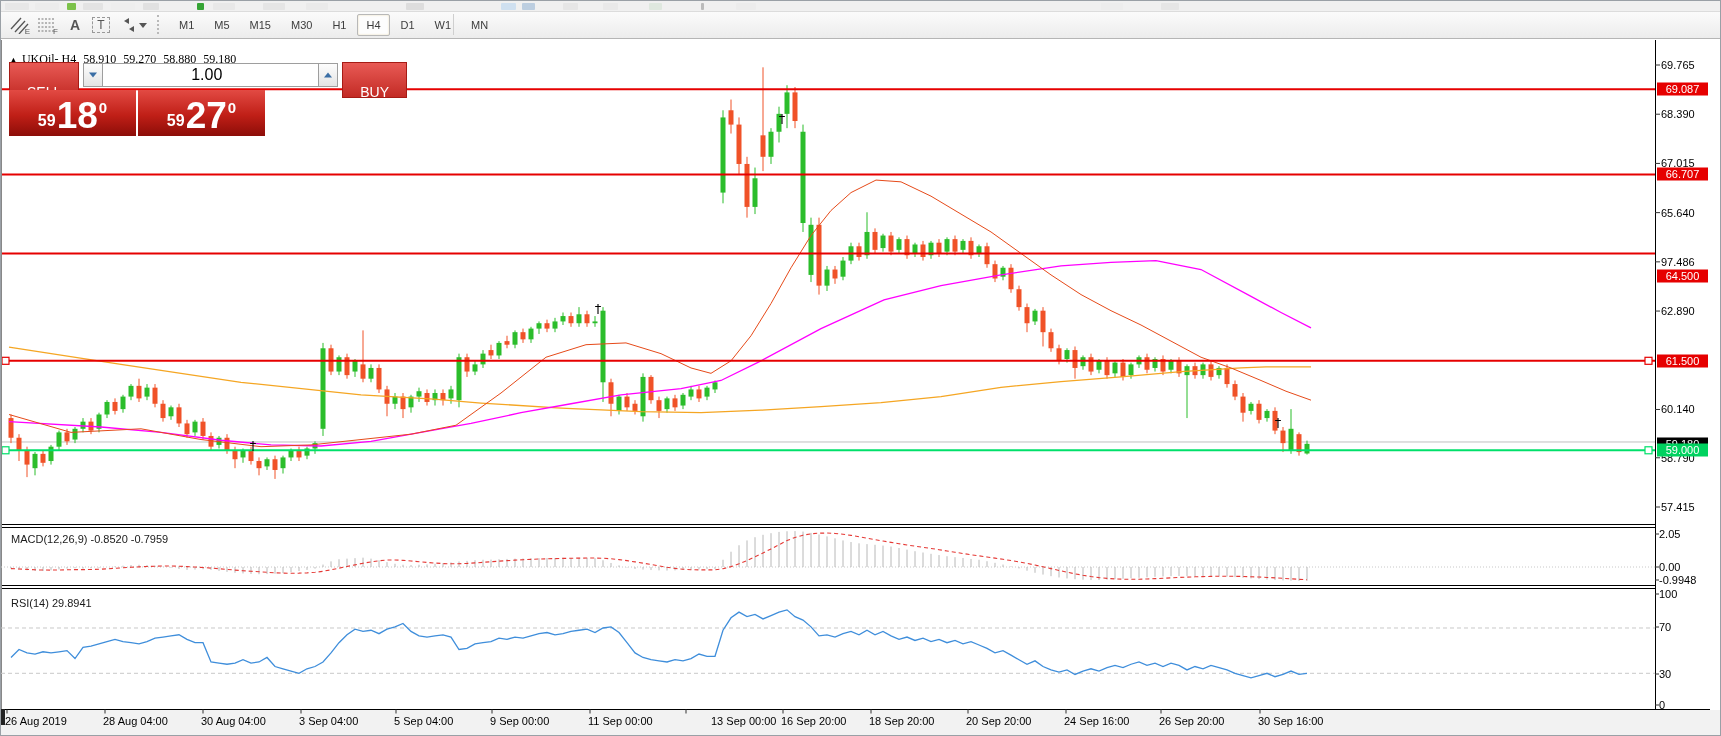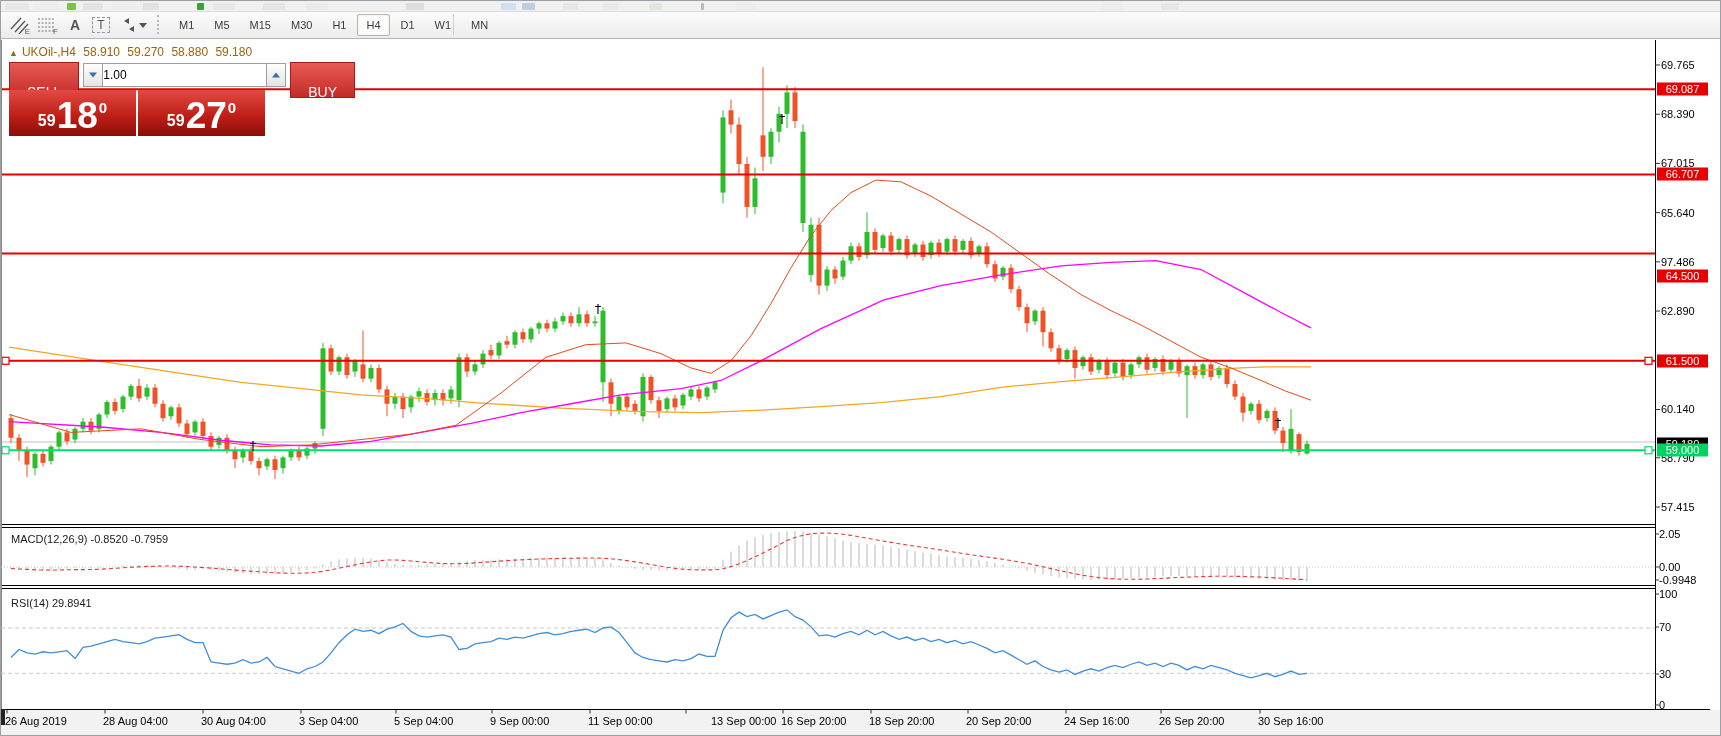--- a/index.html
+++ b/index.html
@@ -14,34 +14,34 @@
   .tool svg{display:block;}
   .tool .ltr{position:absolute;right:1px;bottom:-1px;font-size:8px;color:#555;}
   .grip{position:absolute;left:156px;top:3px;height:19px;width:3px;border-left:2px dotted #b9b9b9;}
   .tbsep{position:absolute;left:452px;top:2px;height:21px;width:1px;background:#cfcfcf;}
   #tf-buttons{position:absolute;left:168px;top:0;height:26px;display:flex;align-items:center;}
   .tfb{font-size:11px;color:#3c3c3c;padding:4px 8px;margin:0 1px;border:1px solid transparent;background:transparent;cursor:default;line-height:12px;}
   .tfb.active{background:#fdfdfd;border:1px solid #b8b8b8;border-radius:2px;box-shadow:inset 0 0 2px #e8d9b0;}
   
   #chart-area{position:absolute;left:0;top:37px;width:1721px;height:699px;background:#fff;border-top:1px solid #b5b5b5;}
   #plot{position:absolute;left:0;top:0;z-index:3;}
-  #quote-header{position:absolute;left:8px;top:6px;z-index:10;font-size:12px;color:#a16207;z-index:10;}
+  #quote-header{position:absolute;left:8px;top:13px;z-index:10;font-size:12px;color:#000000;z-index:10;font-family:Liberation Serif, serif;}
   #quote-header span{margin-right:4px;}
   #collapse{font-size:9px;margin-right:4px;}
   
   #trade-panel{position:absolute;left:8px;top:23px;width:258px;z-index:10;}
   .tp-row1{display:flex;height:26px;}
   .tp-btn{flex:0 0 62px;background:linear-gradient(#e85a55,#c32b25);border:1px solid #a61b15;color:#fff;
      font-size:14px;font-family:inherit;text-align:center;line-height:24px;cursor:pointer;padding:17px;}
   .vol-box{flex:1;display:flex;height:24px;margin:1px 4px 0 4px;}
   .spin{width:18px;background:linear-gradient(#fdfdfd,#e4e4e4);border:1px solid #9e9e9e;position:relative;cursor:pointer;}
   .spin i{position:absolute;left:50%;top:50%;transform:translate(-50%,-50%);width:0;height:0;border-left:4px solid transparent;border-right:4px solid transparent;}
   .spin.down i{border-top:5px solid #3a6ea5;}
   .spin.up i{border-bottom:5px solid #3a6ea5;}
-  #vol-input{flex:1;border:1px solid #9e9e9e;border-left:none;border-right:none;text-align:left;font-size:12px;padding:0 8px 0 0;font-family:inherit;color:#000;}
+  #vol-input{flex:1;border:1px solid #9e9e9e;border-left:none;border-right:none;text-align:center;font-size:16px;padding:0 8px 0 0;font-family:inherit;color:#000;}
   .tp-row2{display:flex;margin-top:2px;}
   .price-panel{width:127px;height:46px;color:#fff;background:linear-gradient(#e24a43,#c01f17 55%,#8c0d08);display:flex;align-items:flex-end;justify-content:center;cursor:pointer;}
   .price-panel + .price-panel{margin-left:2px;}
   .price-panel .small{font-size:16px;font-weight:bold;margin:0 1px 6px 0;}
   .price-panel .big{font-size:37px;font-weight:bold;line-height:40px;}
   .price-panel .sup{font-size:15px;font-weight:bold;margin:2px 0 20px 1px;}
   
   .ptick{position:absolute;left:1660px;font-size:11px;color:#000;transform:translateY(-50%);z-index:4;}
   .pill{position:absolute;left:1656px;width:51px;height:13px;line-height:13px;text-align:center;font-size:11px;color:#fff;transform:translateY(-50%);z-index:5;}
   .itick{position:absolute;left:1658px;font-size:11px;color:#000;transform:translateY(-50%);z-index:4;}

